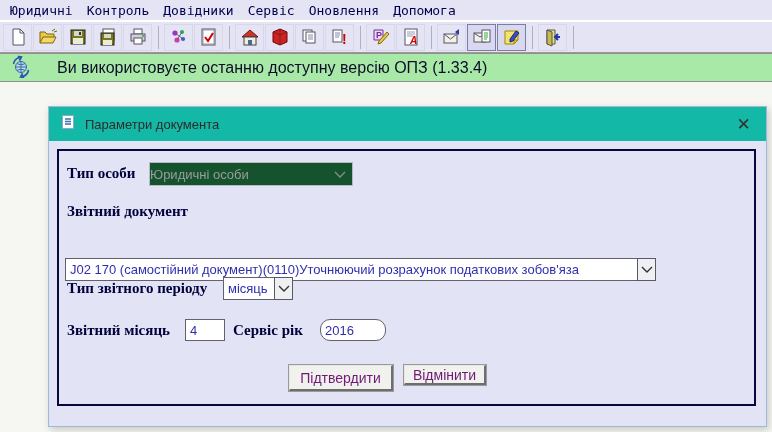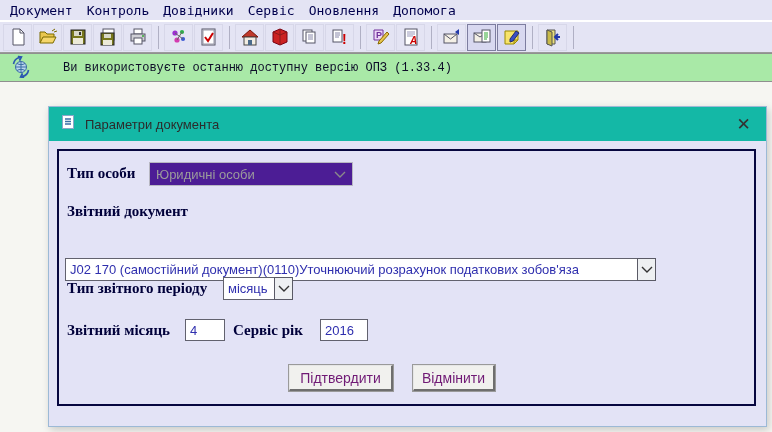--- a/index.html
+++ b/index.html
@@ -17,40 +17,40 @@
              padding-left:3px; border-bottom:1px solid #9a9a9a; }
   .tb-btn { width:29px; height:27px; display:flex; align-items:center; justify-content:center;
             border:1px solid #d7d7e9; background:transparent; margin-right:1px; }
   .tb-btn.pressed { border:1px solid #7d7da0; background:#d8d8f0; }
   .tb-sep { width:1px; height:23px; background:#b0b0c4; margin:0 5px; }
   .tb-btn svg { display:block; }
 
   
   .notice { height:29px; background:#a9e9a7; border-top:1px solid #8f8f8f;
             border-bottom:1px solid #8f8f8f; display:flex; align-items:center; padding-left:9px; }
-  .notice-text { font-family:Liberation Mono, monospace; font-size:12px; color:#0d0d28;
-                 margin-left:30px; }
+  .notice-text { font-family:Liberation Sans, sans-serif; font-size:16px; color:#0d0d28;
+                 margin-left:24px; }
 
   
   .dialog { position:absolute; left:48px; top:106px; width:719px; height:321px;
             background:#e3e3f6; border:1px solid #9cb9d6; box-shadow:2px 3px 8px rgba(0,0,0,.18); }
   .titlebar { height:34px; background:#14b8a6; display:flex; align-items:center; padding-left:11px; }
   .title-text { font-size:13px; color:#2c2c2c; margin-left:9px; flex:1; }
   .close-btn { width:45px; height:34px; display:flex; align-items:center; justify-content:center;
                font-size:17px; color:#333; font-weight:300; cursor:default; }
 
   .panel { position:absolute; left:8px; top:42px; width:699px; height:257px;
            border:2px solid #07073f; }
 
   .lbl { position:absolute; font-family:"Liberation Serif", serif; font-weight:bold;
          font-size:15px; color:#00003a; white-space:nowrap; }
 
   
-  .combo-flat { position:absolute; background:#4c1d95; border:1px solid #b8b8c2;
-                display:flex; align-items:center; padding-left:6px; }
+  .combo-flat { position:absolute; background:#14532d; border:1px solid #b8b8c2;
+                display:flex; align-items:center; }
   .combo-flat .val { font-size:13px; color:#9c9c9c; flex:1; white-space:nowrap; overflow:hidden; }
   .combo-flat .chev { margin-right:6px; color:#8a8a8a; }
 
   
   .combo { position:absolute; background:#fff; border:1px solid #62626e;
            display:flex; align-items:center; padding-left:4px; }
   .combo .val { font-size:13px; color:#2f2fae; flex:1; white-space:nowrap; overflow:hidden; }
   .combo .dbtn { width:19px; align-self:stretch; background:#eef0f2; border:1px solid #5a5a66;
                  margin:-1px -1px -1px 2px; display:flex; align-items:center; justify-content:center; }
 
@@ -62,21 +62,21 @@
          font-family:"Liberation Sans", sans-serif; text-align:center;
          border-top:1px solid #e6e6e6; border-left:1px solid #e6e6e6;
          border-right:2px solid #6e6e6e; border-bottom:2px solid #6e6e6e;
          box-shadow:0 0 0 1px #9a9a9a; display:flex; align-items:center; justify-content:center;
          cursor:default; }
 </style>
 </head>
 <body>
 
 <div class="menubar">
-  <span class="menu-item">Документ</span>
+  <span class="menu-item">Юридичні</span>
   <span class="menu-item">Контроль</span>
   <span class="menu-item">Довідники</span>
   <span class="menu-item">Сервіс</span>
   <span class="menu-item">Оновлення</span>
   <span class="menu-item">Допомога</span>
 </div>
 
 <div class="toolbar">
   <div class="tb-btn">
       <span>
@@ -290,19 +290,19 @@
       <span class="dbtn">
           <svg width="12" height="8">
             <path d="M1 1l5 5 5-5" fill="none" stroke="#333" stroke-width="1.4"></path>
           </svg>
         </span>
     </div>
 
     <span class="lbl" style="left:8px; top:171px;">Звітний місяць</span>
     <input class="tfield" style="left: 126px; top: 168px; width: 40px; height: 22px;" value="4">
     <span class="lbl" style="left:174px; top:171px;">Сервіс рік</span>
-    <input class="tfield" style="left: 261px; top: 168px; width: 48px; height: 22px;" value="2016">
+    <input class="tfield" style="left: 261px; top: 168px; width: 66px; height: 22px; border-radius: 10px;" value="2016">
 
     <div class="btn" style="left:230px; top:214px; width:104px; height:26px;">Підтвердити</div>
-    <div class="btn" style="left:354px; top:214px; width:82px; height:26px;">Відмінити</div>
+    <div class="btn" style="left:345px; top:214px; width:82px; height:20px;">Відмінити</div>
 
   </div>
 </div>
 
 </body></html>

